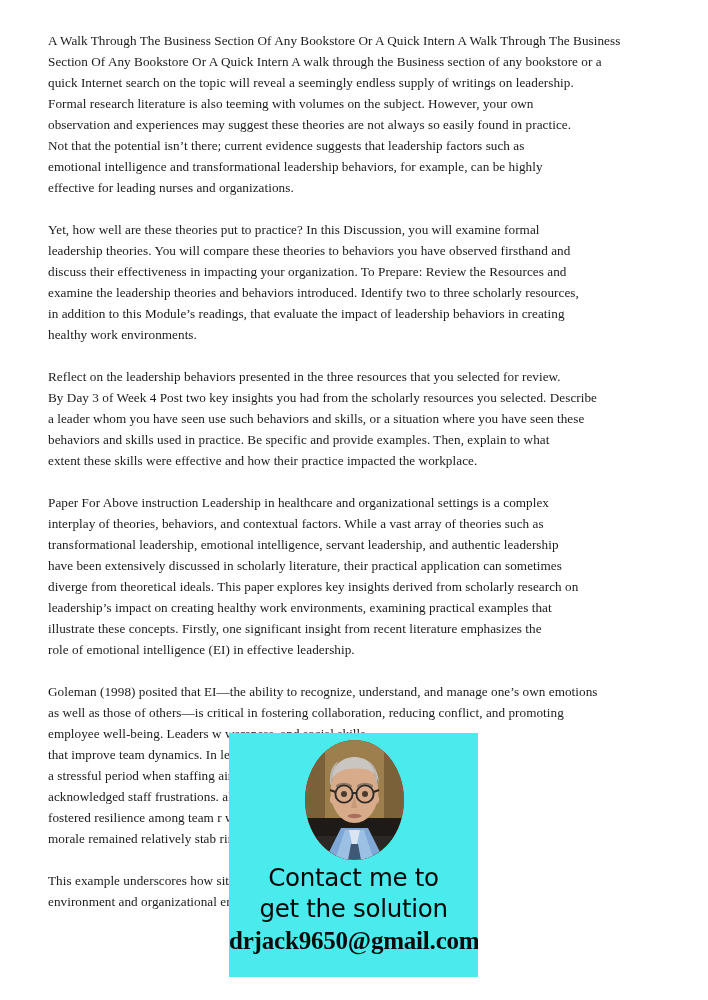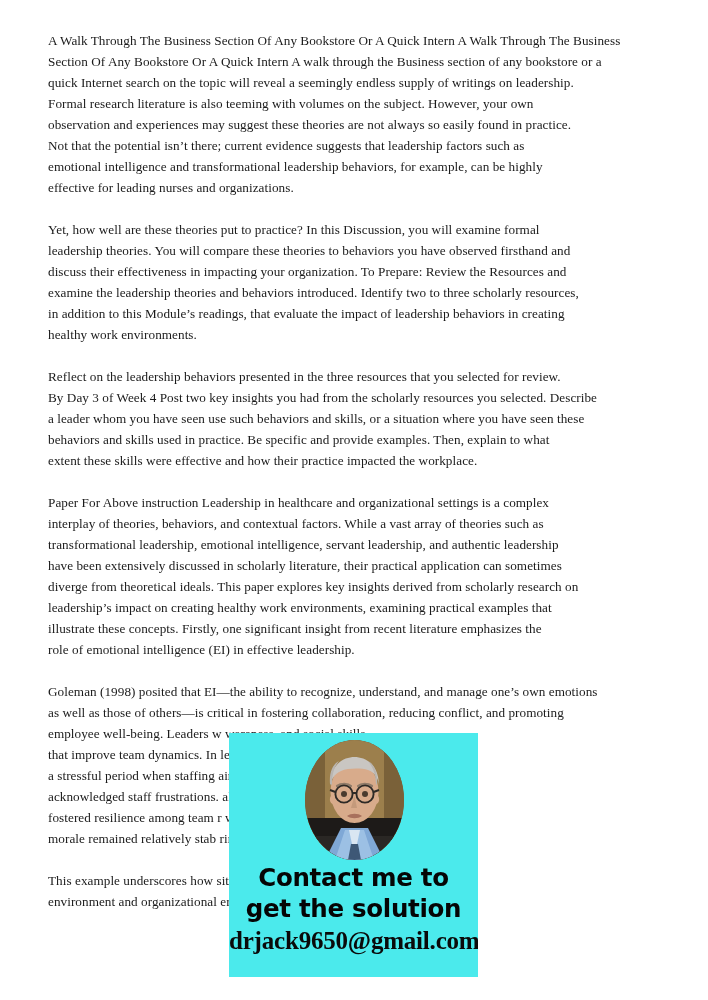--- a/index.html
+++ b/index.html
@@ -68,21 +68,21 @@
 
   #contact-avatar svg { display: block; width: 99px; height: 120px; }
 
   #contact-headline {
     position: absolute;
     left: 0;
     top: 129px;
     width: 249px;
     text-align: center;
     font-family: "DejaVu Sans", "Liberation Sans", sans-serif;
-    font-weight: bold;
+    font-weight: normal;
     font-size: 24.5px;
     line-height: 31px;
     color: #050505;
     letter-spacing: -0.3px;
     white-space: pre-line;
   }
 
   #contact-email {
     position: absolute;
     left: 0;

